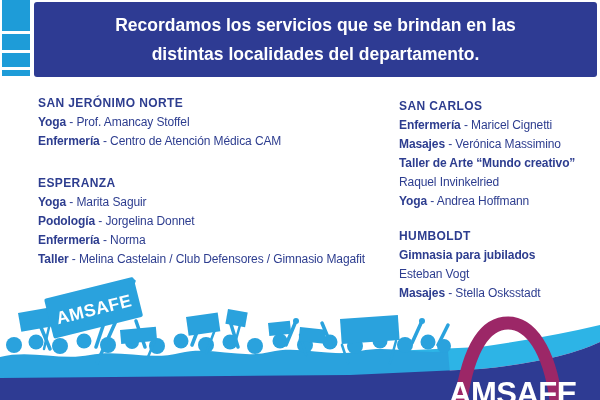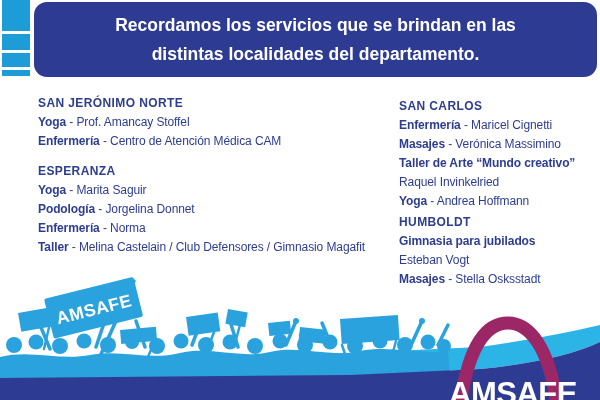--- a/index.html
+++ b/index.html
@@ -9,33 +9,33 @@
   }
   
   .sq{position:absolute; left:2px; width:28px; background:var(--sky);}
   .sq1{top:0; height:31px;}
   .sq2{top:34px; height:16px;}
   .sq3{top:53px; height:14px;}
   .sq4{top:70px; height:6px;}
   
   .banner{
     position:absolute; left:34px; top:2px; width:563px; height:75px;
-    background:var(--navy); border-radius:13px; color:#ffffff;
+    background:var(--navy); border-radius:3px; color:#ffffff;
     display:flex; flex-direction:column; align-items:center; justify-content:center;
     font-weight:bold; font-size:17.5px; line-height:29px; text-align:center;
   }
   
   .col{position:absolute; color:var(--navyText);}
   .col-left{left:38px; top:94px; width:350px;}
   .col-right{left:399px; top:97px; width:200px;}
   .sec-title{font-size:12px; font-weight:bold; line-height:19px; letter-spacing:.4px; white-space:nowrap;}
   .line{font-size:12px; line-height:19px; letter-spacing:-0.1px; white-space:nowrap;}
   .line .b{font-weight:bold;}
-  .col-left .section + .section{margin-top:11px;}
-  .col-right .section + .section{margin-top:2px;}
+  .col-left .section + .section{margin-top:23px;}
+  .col-right .section + .section{margin-top:16px;}
   
   .footer-art{position:absolute; left:0; bottom:0; width:600px; height:125px; display:block;}
 </style>
 </head>
 <body style="--navy: #2e3b93; --navyText: #2d3d8f; --sky: #1e9cd8; --crowd: #2aa2dd; --cyanBand: #2db4e6; --magenta: #9c2767;">
 
 <div class="page">
 
   <div class="sq sq1"></div>
   <div class="sq sq2"></div>

